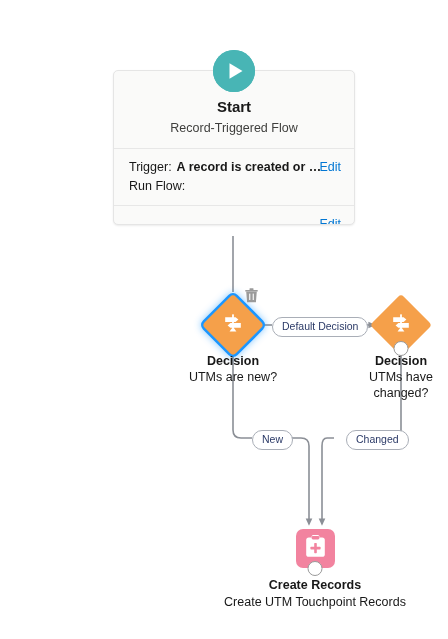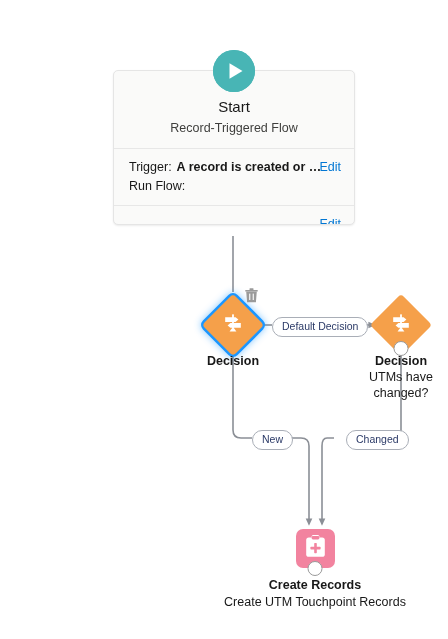--- a/index.html
+++ b/index.html
@@ -22,21 +22,21 @@
     border:1px solid #e5e5e5;
     border-radius:5px;
     box-shadow:0 1px 2px rgba(0,0,0,.08);
     overflow:hidden;
   }
   .start-head{
     padding:26px 10px 12px;
     text-align:center;
   }
   .start-title{
-    font-size:15px;font-weight:400;color:#181818;line-height:19px;
+    font-size:15px;font-weight:700;color:#181818;line-height:19px;
   }
   .start-sub{
     font-size:12.5px;color:#3e3e3c;margin-top:4px;line-height:16px;
   }
   .start-sect{
     border-top:1px solid #e7e7e7;
     padding:9px 13px 9px 15px;
     position:relative;
   }
   .row{
@@ -199,20 +199,21 @@
     <svg width="13" height="15" viewBox="0 0 13 15" xmlns="http://www.w3.org/2000/svg">
       <path d="M1.2,3.6 L11.8,3.6 L10.9,14.2 L2.1,14.2 Z" fill="#9a9a9a"></path>
       <rect x="0.2" y="2.1" width="12.6" height="1.5" rx="0.5" fill="#9a9a9a"></rect>
       <rect x="4.5" y="0.3" width="4" height="1.6" rx="0.5" fill="#9a9a9a"></rect>
       <rect x="4.2" y="5.6" width="1.1" height="6.4" fill="#ffffff"></rect>
       <rect x="7.7" y="5.6" width="1.1" height="6.4" fill="#ffffff"></rect>
     </svg>
   </div>
   <div class="node-label" style="left:233px;top:353px;">
     <b>Decision</b>
+    <span>UTMs are new?</span>
   </div>
 
   <div class="diamond-wrap" style="left:379px;top:303px;width:44px;height:44px;">
     <div class="diamond">
       <span class="dicon">
         <svg width="24" height="24" viewBox="0 0 24 24" xmlns="http://www.w3.org/2000/svg">
           <rect x="11.1" y="3.2" width="1.8" height="16.4" rx="0.6" fill="#ffffff"></rect>
           <path d="M4.2,6.2 L14.6,6.2 L17.4,8.6 L14.6,11.0 L4.2,11.0 Z" fill="#ffffff"></path>
           <path d="M19.8,12.0 L9.4,12.0 L6.6,14.4 L9.4,16.8 L19.8,16.8 Z" fill="#ffffff"></path>
           <path d="M8.6,20.6 L15.4,20.6 L13.3,17.6 L10.7,17.6 Z" fill="#ffffff"></path>

